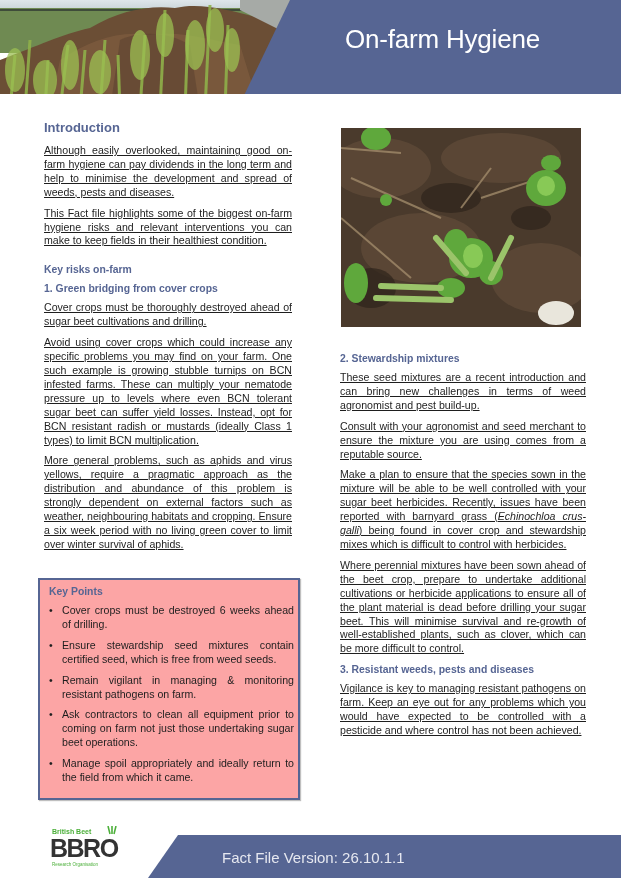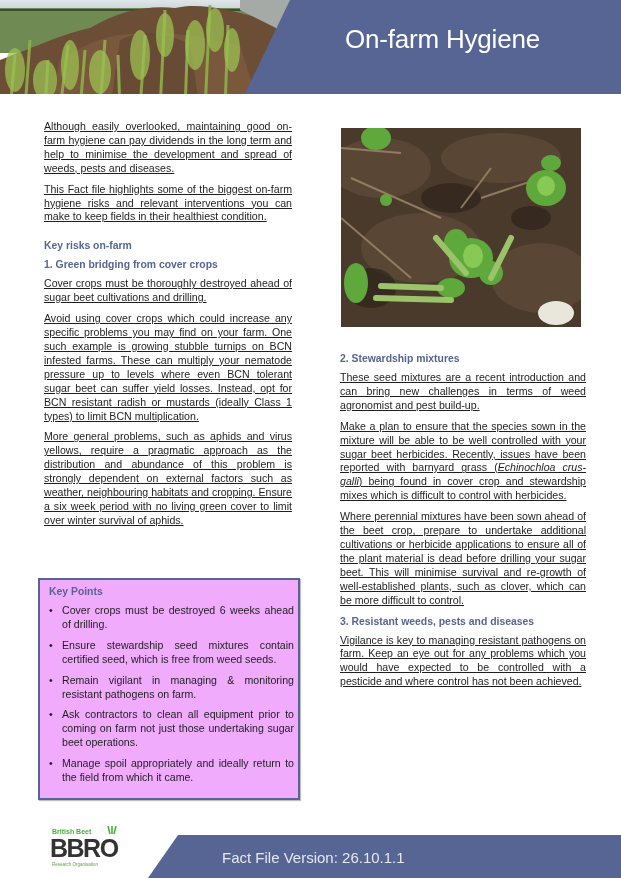--- a/index.html
+++ b/index.html
@@ -30,21 +30,21 @@
   .h-intro { color: #566593; font-weight: bold; font-size: 13px; margin: 0 0 8px 0; line-height: 16px; }
   .h-sub { color: #566593; font-weight: bold; font-size: 10.4px; margin: 0 0 6px 0; line-height: 13px; }
   .gap { height: 8px; }
   em { font-style: italic; }
   
   .photo-right { position: absolute; left: 341px; top: 128px; width: 240px; height: 199px; overflow: hidden; }
   
   .keybox {
     position: absolute; left: 38px; top: 578px; width: 258px; height: 218px;
     border: 2.5px solid #566593; box-shadow: 1px 1px 1px rgba(0,0,0,0.25);
-    background: #f0abfc;
+    background: #fca5a5;
   }
   .keybox-title { position: absolute; left: 9px; top: 6px; font-weight: bold; color: #566593; font-size: 10.4px; }
   .keybox ul { position: absolute; left: 9px; top: 24px; width: 245px; margin: 0; padding: 0; list-style: none; font-size: 10.6px; line-height: 13.9px; }
   .keybox li { position: relative; padding-left: 13px; margin-bottom: 7px; text-align: justify; }
   .keybox li .bullet { position: absolute; left: 0; top: 0; }
   
   .footer-band {
     position: absolute; left: 0; top: 835px; width: 621px; height: 43px;
     background: #566593;
     clip-path: polygon(178px 0, 621px 0, 621px 43px, 148px 43px);
@@ -98,20 +98,21 @@
       <ellipse cx="195" cy="45" rx="10" ry="25"></ellipse>
         <ellipse cx="215" cy="30" rx="9" ry="22"></ellipse>
       <ellipse cx="232" cy="50" rx="8" ry="22"></ellipse>
     </g>
   </svg>
   <div class="header-band"></div>
   <div class="header-title">On-farm Hygiene</div>
 </div>
 
 <div class="col col-left">
+  <div class="h-intro">Introduction</div>
   <p>Although easily overlooked, maintaining good on-farm hygiene can pay dividends in the long term and help to minimise the development and spread of weeds, pests and diseases.</p>
   <p>This Fact file highlights some of the biggest on-farm hygiene risks and relevant interventions you can make to keep fields in their healthiest condition.</p>
   <div class="gap"></div>
   <div class="h-sub">Key risks on-farm</div>
   <div class="h-sub">1. Green bridging from cover crops</div>
   <p>Cover crops must be thoroughly destroyed ahead of sugar beet cultivations and drilling.</p>
   <p>Avoid using cover crops which could increase any specific problems you may find on your farm. One such example is growing stubble turnips on BCN infested farms.  These can multiply your nematode pressure up to levels where even BCN tolerant sugar beet can suffer yield losses. Instead, opt for BCN resistant radish or mustards (ideally Class 1 types) to limit BCN multiplication.</p>
   <p>More general problems, such as aphids and virus yellows, require a pragmatic approach as the distribution and abundance of this problem is strongly dependent on external factors such as weather, neighbouring habitats and cropping. Ensure a six week period with no living green cover to limit over winter survival of aphids.</p>
 </div>
 
@@ -166,20 +167,21 @@
       <path d="M40 158 L100 160"></path>
       <path d="M95 110 L125 145"></path>
     <path d="M170 110 L150 150"></path>
   </g>
   <ellipse cx="215" cy="185" rx="18" ry="12" fill="#e9e6dc"></ellipse>
 </svg>
 
 <div class="col col-right">
   <div class="h-sub">2. Stewardship mixtures</div>
   <p>These seed mixtures are a recent introduction and can bring new challenges in terms of weed agronomist and pest build-up.</p>
+  <p>Consult with your agronomist and seed merchant to ensure the mixture you are using comes from a reputable source.</p>
   <p><span>Make a plan to ensure that the species sown in the mixture will be able to be well controlled with your sugar beet herbicides.  Recently, issues have been reported with barnyard grass (</span><em>Echinochloa crus-galli</em><span>) being found in cover crop and stewardship mixes which is difficult to control with herbicides.</span></p>
   <p>Where perennial mixtures have been sown ahead of the beet crop, prepare to undertake additional cultivations or herbicide applications to ensure all of the plant material is dead before drilling your sugar beet.  This will minimise survival and re-growth of well-established plants, such as clover, which can be more difficult to control.</p>
   <div class="h-sub">3. Resistant weeds, pests and diseases</div>
   <p>Vigilance is key to managing resistant pathogens on farm.  Keep an eye out for any problems which you would have expected to be controlled with a pesticide and where control has not been achieved.</p>
 </div>
 
 <div class="logo">
   <div class="logo-top">British Beet</div>
   <svg class="logo-sprout" viewBox="0 0 14 10">
     <path d="M3 0 L5 8" stroke="#4caf3a" stroke-width="1.6"></path>

